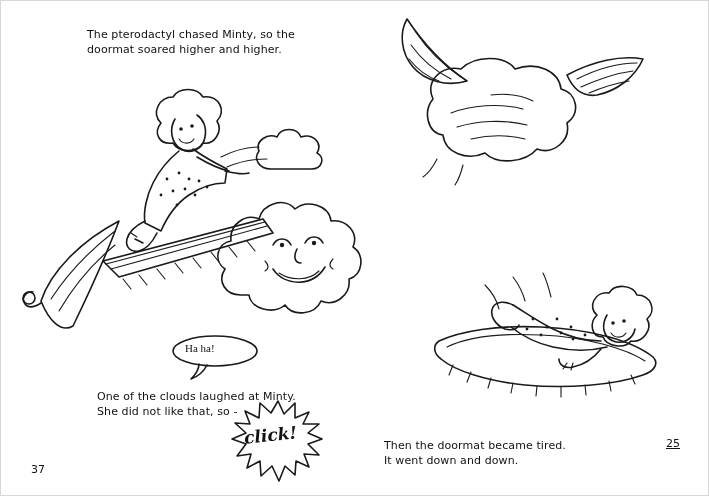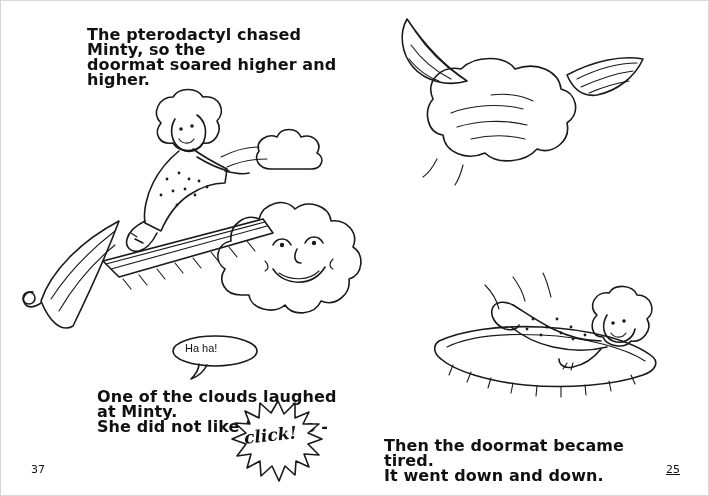--- a/index.html
+++ b/index.html
@@ -23,40 +23,39 @@
     position: absolute;
     left: 354px;
     top: 0;
     width: 1px;
     height: 496px;
     background: transparent;
   }
   .text-block {
     position: absolute;
     font-family: "DejaVu Sans", sans-serif;
-    font-size: 16px;
+    font-size: 11px;
     line-height: 15px;
     color: #111111;
     white-space: pre-line;
     letter-spacing: 0.1px;
-    font-weight: bold;
   }
   .page-number {
     position: absolute;
     font-family: "DejaVu Sans", sans-serif;
     font-size: 11px;
     color: #111111;
   }
   .art {
     position: absolute;
     pointer-events: none;
   }
   .bubble-text {
     position: absolute;
-    font-family: Liberation Sans, sans-serif;
+    font-family: Liberation Serif, serif;
     font-size: 11px;
     color: #111111;
   }
   .click-text {
     position: absolute;
     font-family: "DejaVu Serif", serif;
     font-style: italic;
     font-weight: bold;
     font-size: 17px;
     color: #111111;
@@ -80,21 +79,21 @@
 
   <div class="text-block" style="left:64px; top:388px; width:250px;margin-left:32px;">One of the clouds laughed at Minty.
 She did not like that, so -</div>
 
   <div class="page-number" style="left:30px; top:462px;">37</div>
 
 
   <div class="text-block" style="left:383px; top:437px; width:270px;">Then the doormat became tired.
 It went down and down.</div>
 
-  <div class="page-number" style="left:665px; top:462px;text-decoration:underline;">25</div>
+  <div class="page-number" style="left:665px; top:436px;text-decoration:underline;">25</div>
 
   <div class="art" style="left:10px; top:70px; width:300px; height:300px;">
     <svg width="300" height="300" viewBox="0 0 300 300" aria-hidden="true">
 
       <path class="ink" d="M30 230 C40 200 70 170 108 150 C95 185 78 222 62 255 C50 262 38 250 30 230 Z"></path>
       <path class="ink-thin" d="M40 228 C55 205 78 180 104 160"></path>
       <path class="ink-thin" d="M48 240 C62 216 82 192 104 174"></path>
       <path class="ink" d="M30 232 C24 236 18 238 14 233 C10 228 14 220 22 221"></path>
       <circle class="ink" cx="18" cy="227" r="6"></circle>
 

